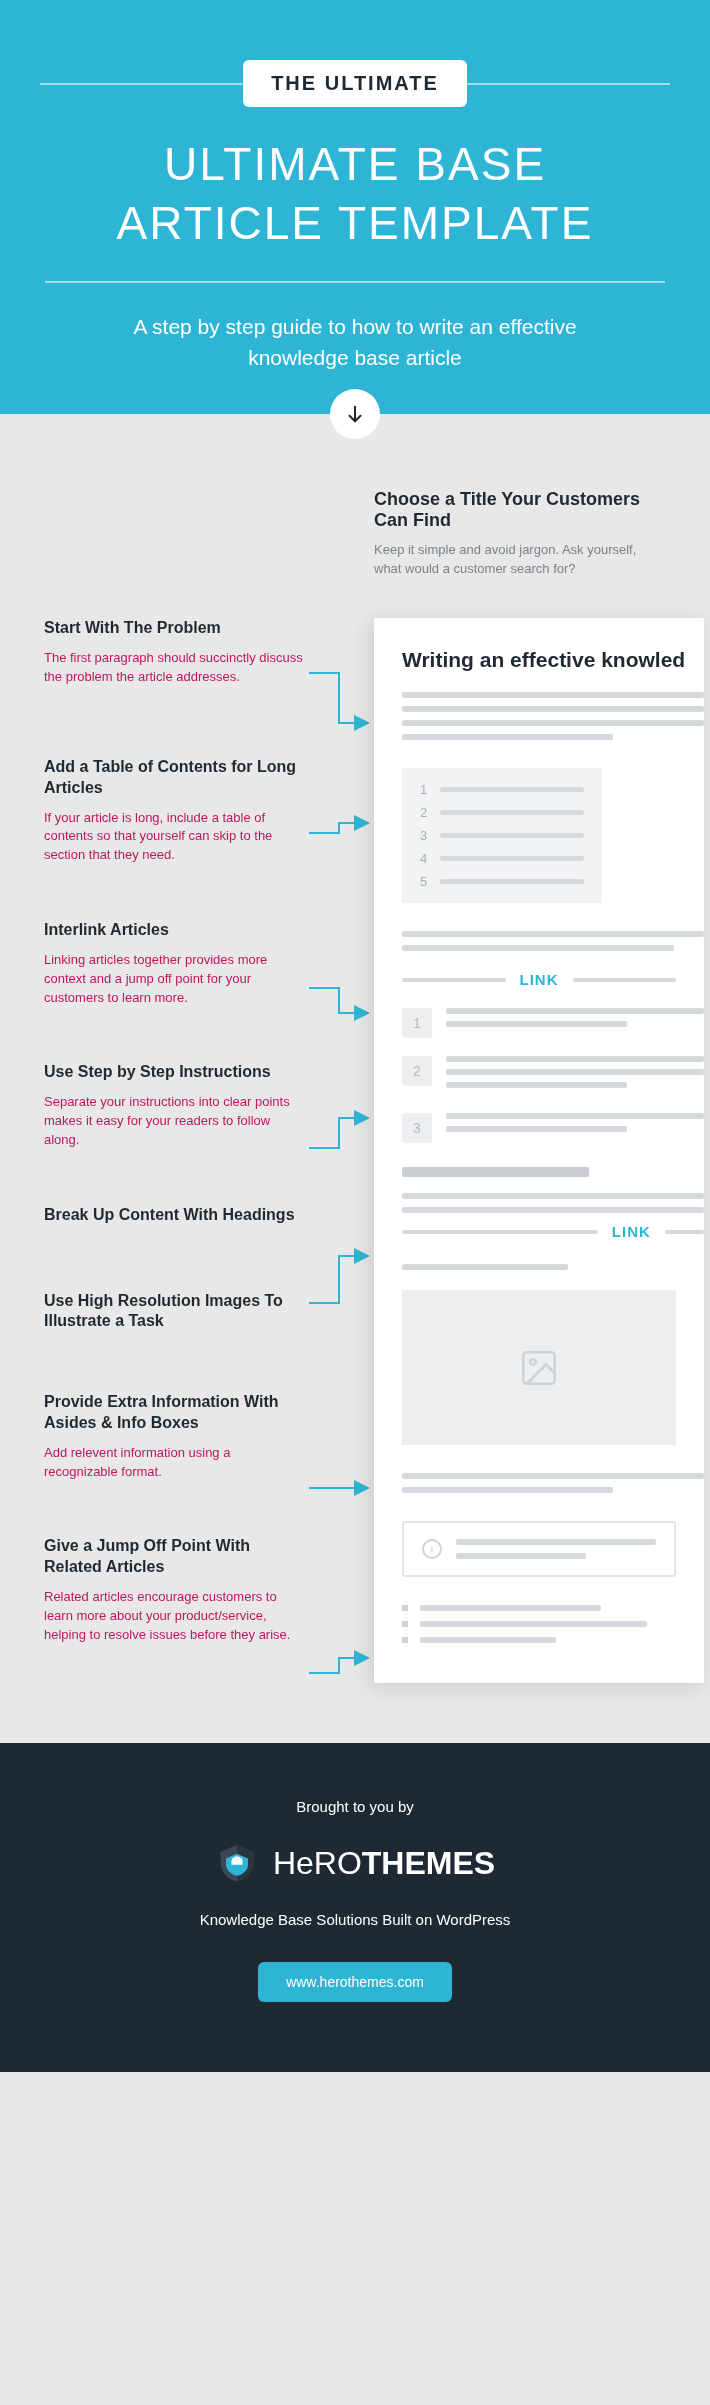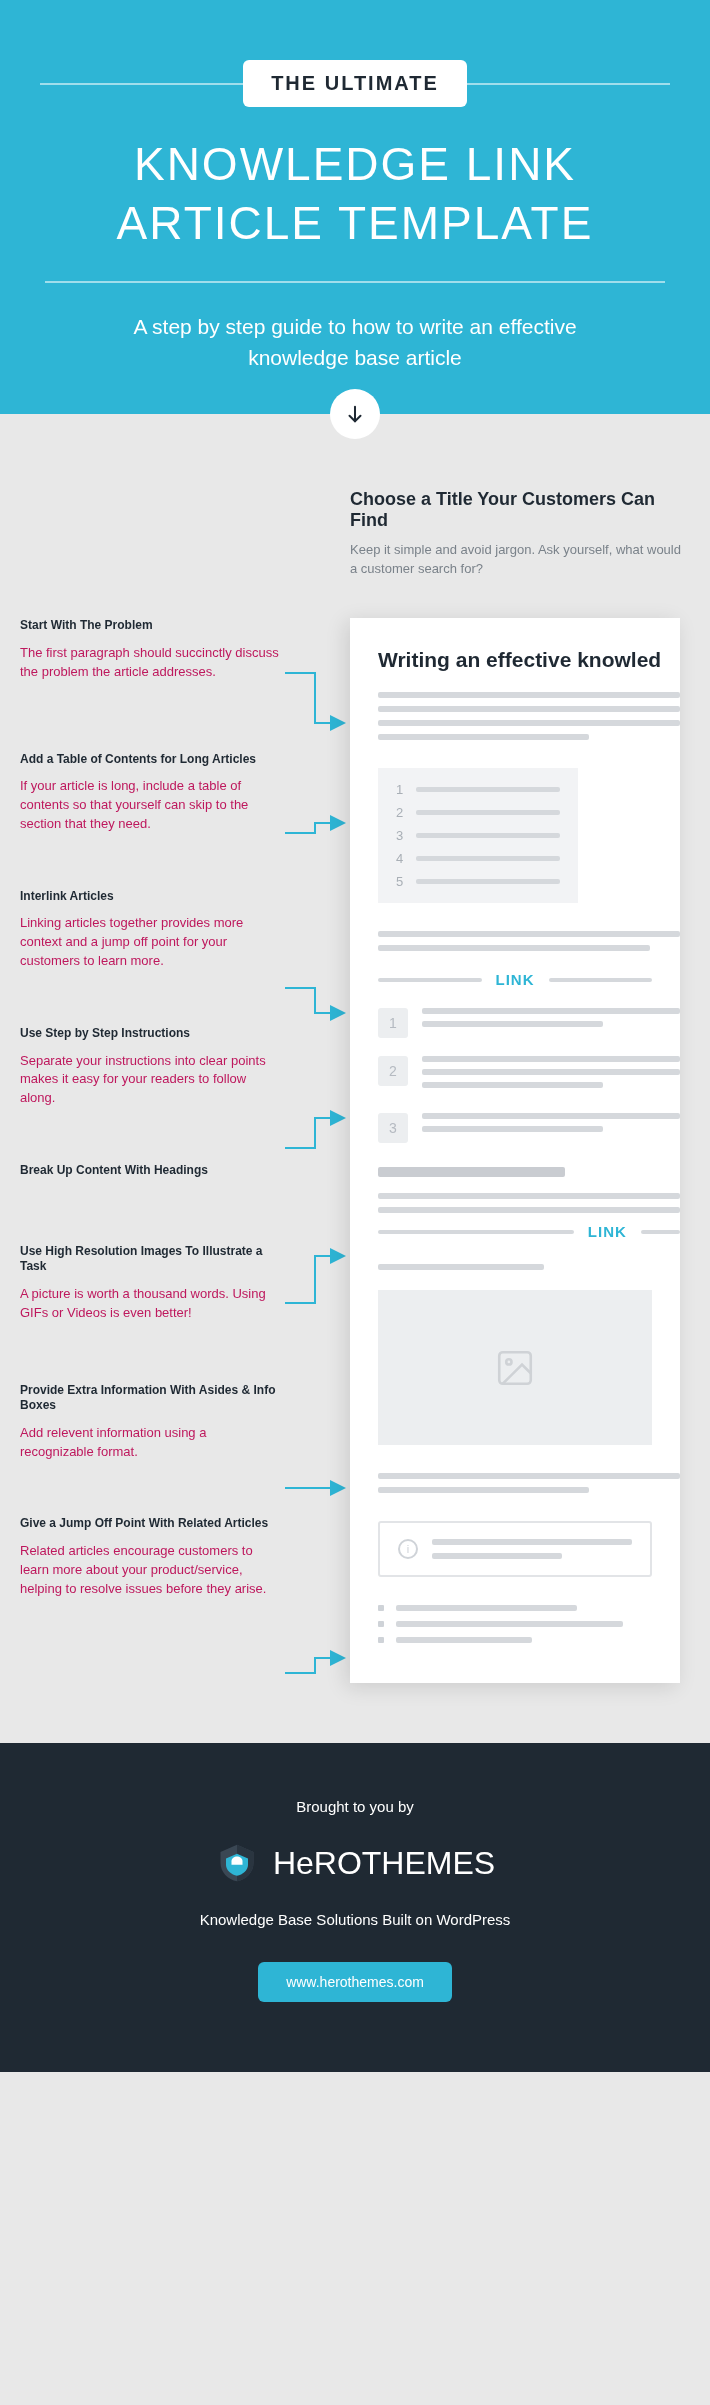--- a/index.html
+++ b/index.html
@@ -6,28 +6,28 @@
 body{font-family:-apple-system,BlinkMacSystemFont,"Segoe UI",Helvetica,Arial,sans-serif;width:710px;background:#e8e8e8}
 .header{background:#2eb5d5;padding:60px 40px 40px;text-align:center;color:#fff}
 .badge{display:inline-block;background:#fff;color:#1f2933;font-weight:800;font-size:20px;letter-spacing:2px;padding:12px 28px;border-radius:6px;position:relative}
 .badge-wrap{display:flex;align-items:center;justify-content:center;margin-bottom:28px}
 .badge-line{height:2px;background:rgba(255,255,255,.55);flex:1}
 .main-title{font-size:46px;font-weight:400;letter-spacing:2px;line-height:1.28;margin-bottom:28px}
 .sep{height:2px;background:rgba(255,255,255,.55);width:620px;margin:0 auto 28px}
 .subtitle{font-size:21px;line-height:1.5;max-width:520px;margin:0 auto;font-weight:300}
 .down-icon-wrap{width:50px;height:50px;border-radius:50%;background:#fff;display:flex;align-items:center;justify-content:center;margin:-25px auto 0;position:relative;z-index:2}
 .down-icon-wrap svg{width:22px;height:22px}
-.body-area{background:#e8e8e8;padding:20px 20px 60px;position:relative}
+.body-area{background:#e8e8e8;padding:20px 44px 60px;position:relative}
 .top-text{margin-left:330px;margin-top:30px}
 .top-text h3{font-size:18px;color:#1f2933;margin-bottom:10px;font-weight:700}
 .top-text p{font-size:13px;color:#7a828a;line-height:1.45}
 .main-row{display:flex;margin-top:40px;position:relative}
 .left-col{width:280px;flex-shrink:0}
 .step{padding-right:18px}
-.step h3{font-size:12px;color:#1f2933;margin-bottom:10px;font-weight:700;line-height:1.3}
+.step h3{font-size:16px;color:#1f2933;margin-bottom:10px;font-weight:700;line-height:1.3}
 .step p{font-size:13px;color:#be185d;line-height:1.45}
 .mock-col{flex:1;position:relative;margin-left:50px}
 .mock{background:#fff;box-shadow:-4px 4px 20px rgba(0,0,0,.12);padding:30px 0 30px 28px;width:330px}
 .mock-title{font-size:21px;font-weight:700;color:#1f2933;white-space:nowrap;margin-bottom:20px}
 .lines{margin-bottom:28px}
 .line{height:6px;background:#d5d8dc;border-radius:2px;margin-bottom:8px}
 .line.short{width:70%}
 .line.mid{width:90%}
 .toc-box{background:#f2f3f5;padding:14px 18px;margin-bottom:28px;width:200px}
 .toc-row{display:flex;align-items:center;gap:10px;margin-bottom:8px}
@@ -53,35 +53,35 @@
 .bullet-row{display:flex;align-items:center;gap:12px;margin-bottom:10px}
 .bullet-row .dot{width:6px;height:6px;background:#cfd3d8;border-radius:1px}
 .bullet-row .bl{height:6px;background:#d5d8dc;border-radius:2px}
 .arrows{position:absolute;top:0;left:0;width:100%;height:100%;pointer-events:none}
 .footer{background:#1f2933;color:#fff;text-align:center;padding:55px 40px 70px}
 .footer .by{font-size:15px;margin-bottom:26px;font-weight:300}
 .logo-row{display:flex;align-items:center;justify-content:center;gap:14px;margin-bottom:26px}
 .logo-row svg{width:44px;height:44px}
 .logo-text{font-size:32px;color:#fff}
 .logo-text .thin{font-weight:200}
-.logo-text .bold{font-weight:400}
+.logo-text .bold{font-weight:700}
 .tagline{font-size:15px;font-weight:300;margin-bottom:34px}
 .url-btn{display:inline-block;background:#2eb5d5;color:#fff;padding:12px 28px;border-radius:6px;font-size:14px}
 </style>
 </head>
 <body>
 
 <div class="header">
   <div class="badge-wrap">
     <div class="badge-line"></div>
     <div class="badge">THE ULTIMATE</div>
     <div class="badge-line"></div>
   </div>
   <div class="main-title">
-    <span>KNOWLEDGE LINK</span><br>
+    <span>ULTIMATE BASE</span><br>
     <span>ARTICLE TEMPLATE</span>
   </div>
   <div class="sep"></div>
   <div class="subtitle">A step by step guide to how to write an effective knowledge base article</div>
 </div>
 
 <div class="down-icon-wrap">
   <svg viewBox="0 0 24 24" fill="none" stroke="#1f2933" stroke-width="2.2" stroke-linecap="round" stroke-linejoin="round">
       <line x1="12" y1="4" x2="12" y2="20"></line>
       <polyline points="6 14 12 20 18 14"></polyline>
@@ -130,21 +130,20 @@
         </div>
       <div class="step" style="margin-bottom:55px">
           <h3>Use Step by Step Instructions</h3>
           <p>Separate your instructions into clear points makes it easy for your readers to follow along.</p>
         </div>
       <div class="step" style="margin-bottom:65px">
           <h3>Break Up Content With Headings</h3>
         </div>
       <div class="step" style="margin-bottom:60px">
           <h3>Use High Resolution Images To Illustrate a Task</h3>
-          <p>A picture is worth a thousand words. Using GIFs or Videos is even better!</p>
         </div>
       <div class="step" style="margin-bottom:55px">
           <h3>Provide Extra Information With Asides &amp; Info Boxes</h3>
           <p>Add relevent information using a recognizable format.</p>
         </div>
       <div class="step">
           <h3>Give a Jump Off Point With Related Articles</h3>
           <p>Related articles encourage customers to learn more about your product/service, helping to resolve issues before they arise.</p>
         </div>
     </div>

